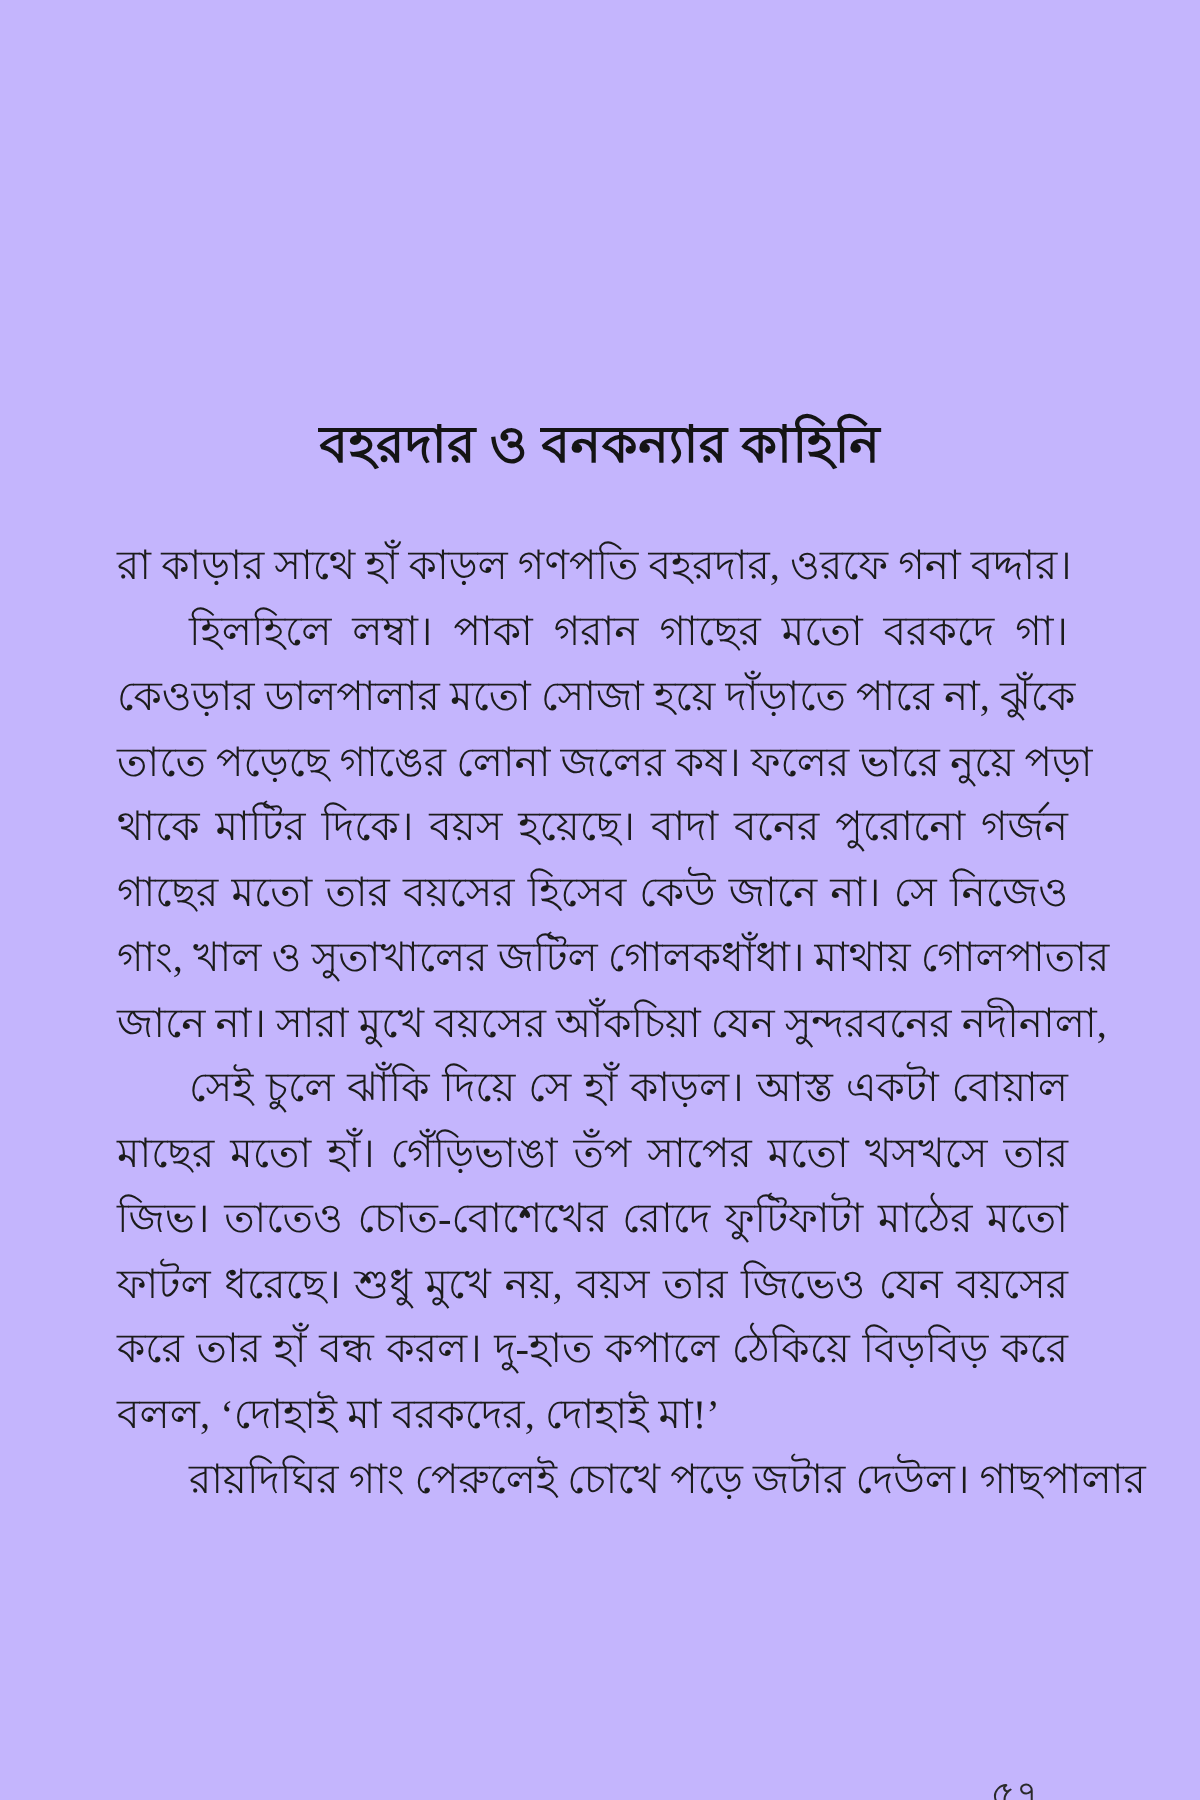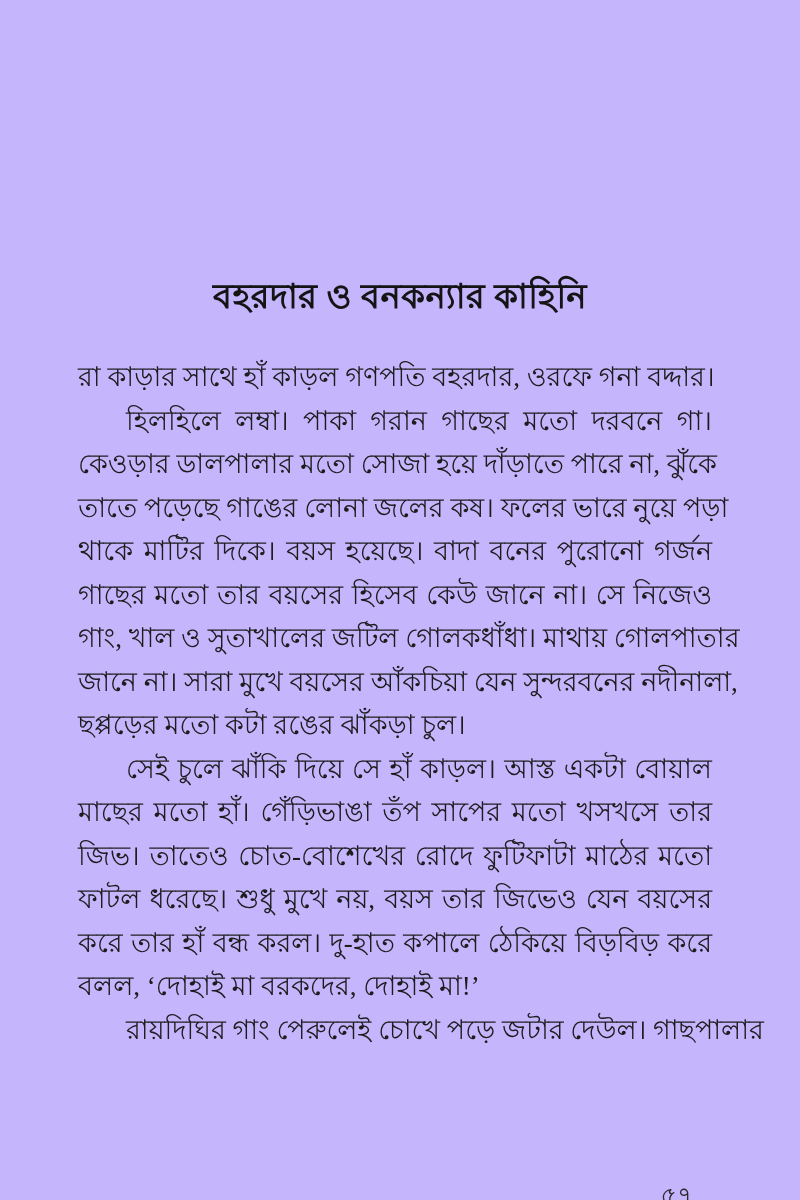--- a/index.html
+++ b/index.html
@@ -68,28 +68,27 @@
 </style>
 </head>
 <body>
 
 <div class="page">
 
   <h1 class="chapter-title">বহরদার ও বনকন্যার কাহিনি</h1>
 
   <div class="body-text">
     <div class="line">রা কাড়ার সাথে হাঁ কাড়ল গণপতি বহরদার, ওরফে গনা বদ্দার।</div>
-    <div class="line indent">হিলহিলে লম্বা। পাকা গরান গাছের মতো দরবনে গা।</div>
+    <div class="line indent">হিলহিলে লম্বা। পাকা গরান গাছের মতো বরকদে গা।</div>
     <div class="line">কেওড়ার ডালপালার মতো সোজা হয়ে দাঁড়াতে পারে না, ঝুঁকে</div>
     <div class="line">তাতে পড়েছে গাঙের লোনা জলের কষ। ফলের ভারে নুয়ে পড়া</div>
     <div class="line">থাকে মাটির দিকে। বয়স হয়েছে। বাদা বনের পুরোনো গর্জন</div>
     <div class="line">গাছের মতো তার বয়সের হিসেব কেউ জানে না। সে নিজেও</div>
     <div class="line">গাং, খাল ও সুতাখালের জটিল গোলকধাঁধা। মাথায় গোলপাতার</div>
     <div class="line">জানে না। সারা মুখে বয়সের আঁকচিয়া যেন সুন্দরবনের নদীনালা,</div>
-    <div class="line para-end">ছপ্পড়ের মতো কটা রঙের ঝাঁকড়া চুল।</div>
     <div class="line indent">সেই চুলে ঝাঁকি দিয়ে সে হাঁ কাড়ল। আস্ত একটা বোয়াল</div>
     <div class="line">মাছের মতো হাঁ। গেঁড়িভাঙা তঁপ সাপের মতো খসখসে তার</div>
     <div class="line">জিভ। তাতেও চোত-বোশেখের রোদে ফুটিফাটা মাঠের মতো</div>
     <div class="line">ফাটল ধরেছে। শুধু মুখে নয়, বয়স তার জিভেও যেন বয়সের</div>
     <div class="line">করে তার হাঁ বন্ধ করল। দু-হাত কপালে ঠেকিয়ে বিড়বিড় করে</div>
     <div class="line para-end">বলল, ‘দোহাই মা বরকদের, দোহাই মা!’</div>
     <div class="line indent">রায়দিঘির গাং পেরুলেই চোখে পড়ে জটার দেউল। গাছপালার</div>
   </div>
 
   <div class="page-number">৫৭</div>

